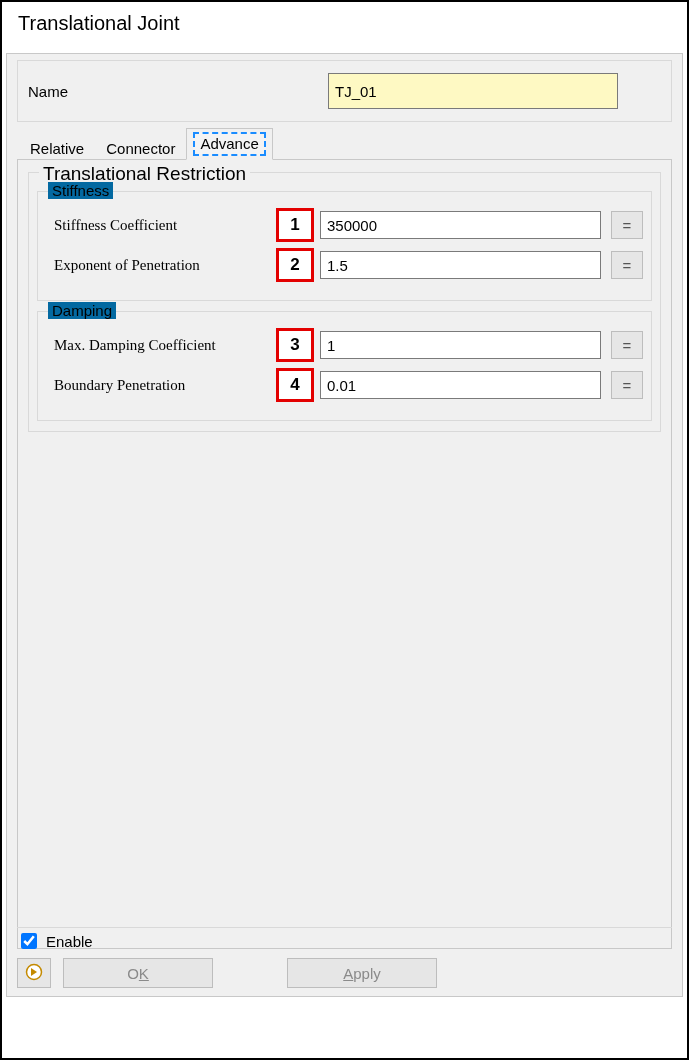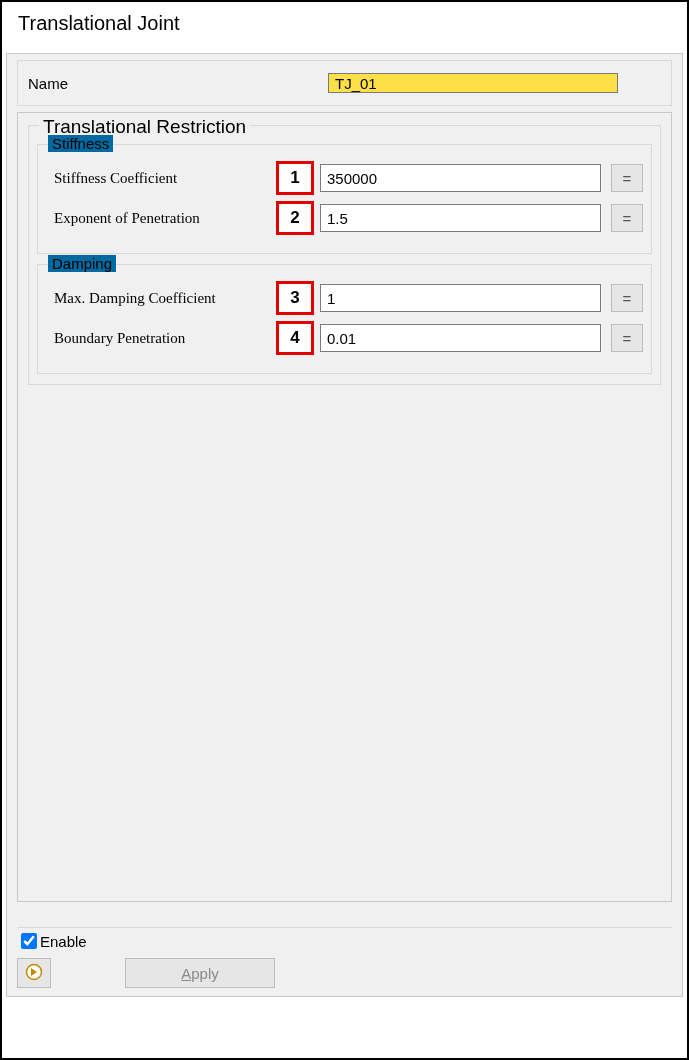--- a/index.html
+++ b/index.html
@@ -33,23 +33,23 @@
   .name-row {
     border: 1px solid #d9d9d9;
     padding: 12px 10px;
     display: flex;
     align-items: center;
     margin: 2px 0 6px 0;
   }
   .name-label { flex: 0 0 300px; }
   .name-input {
     flex: 0 0 290px;
-    height: 20px;
+    height: 36px;
     border: 1px solid #7a7a7a;
-    background: #fde047;
+    background: #fef9c3;
     padding: 0 6px;
     font: inherit;
   }
   .tabs-strip {
     display: flex;
     align-items: flex-end;
     gap: 0;
     padding-left: 2px;
     margin-bottom: -1px;
     position: relative;
@@ -149,20 +149,21 @@
     margin-left: 10px;
     display: flex; align-items: center; justify-content: center;
     font-size: 15px; color: #555;
   }
   .bottom-area {
     position: absolute;
     left: 10px; right: 10px; bottom: 8px;
   }
   .enable-row {
     display: flex; align-items: center;
+    gap: 6px;
     padding: 2px 0 6px 0;
     border-top: 1px solid #d9d9d9;
     margin-top: 2px;
   }
   input[type="checkbox"] {
     width: 16px; height: 16px;
   }
   .btn-row {
     display: flex;
     align-items: center;
@@ -193,20 +194,27 @@
 <div class="window">
   <div class="title">Translational Joint</div>
 
   <div class="panel">
 
     <div class="name-row">
       <div class="name-label">Name</div>
       <input class="name-input" type="text" value="TJ_01" style="">
     </div>
 
+    <div class="tabs-strip">
+      <div class="tab inactive">Relative</div>
+      <div class="tab inactive">Connector</div>
+      <div class="tab active-outer">
+        <span class="tab active-inner" style="border-width:2px">Advance</span>
+      </div>
+    </div>
 
     <div class="tab-body">
       <div class="group">
         <span class="legend">Translational Restriction</span>
 
         <div class="subgroup">
           <span class="legend">Stiffness</span>
 
           <div class="field-row">
             <div class="field-label">Stiffness Coefficient</div>
@@ -251,20 +259,23 @@
       </div>
       <div class="btn-row">
         <div class="icon-btn">
           <span>
             <svg width="18" height="18" viewBox="0 0 18 18">
               <circle cx="9" cy="9" r="7.5" fill="#fff" stroke="#c48a00" stroke-width="1.5"></circle>
               <path d="M6 5 L12 9 L6 13 Z" fill="#c48a00"></path>
             </svg>
           </span>
         </div>
+        <button class="btn disabled" disabled="">
+          <span><span>O</span><span class="ul">K</span></span>
+        </button>
         <div style="width:50px"></div>
         <button class="btn disabled" disabled="">
           <span><span class="ul">A</span><span>pply</span></span>
         </button>
         <div class="spacer"></div>
       </div>
     </div>
 
   </div>
 </div>

